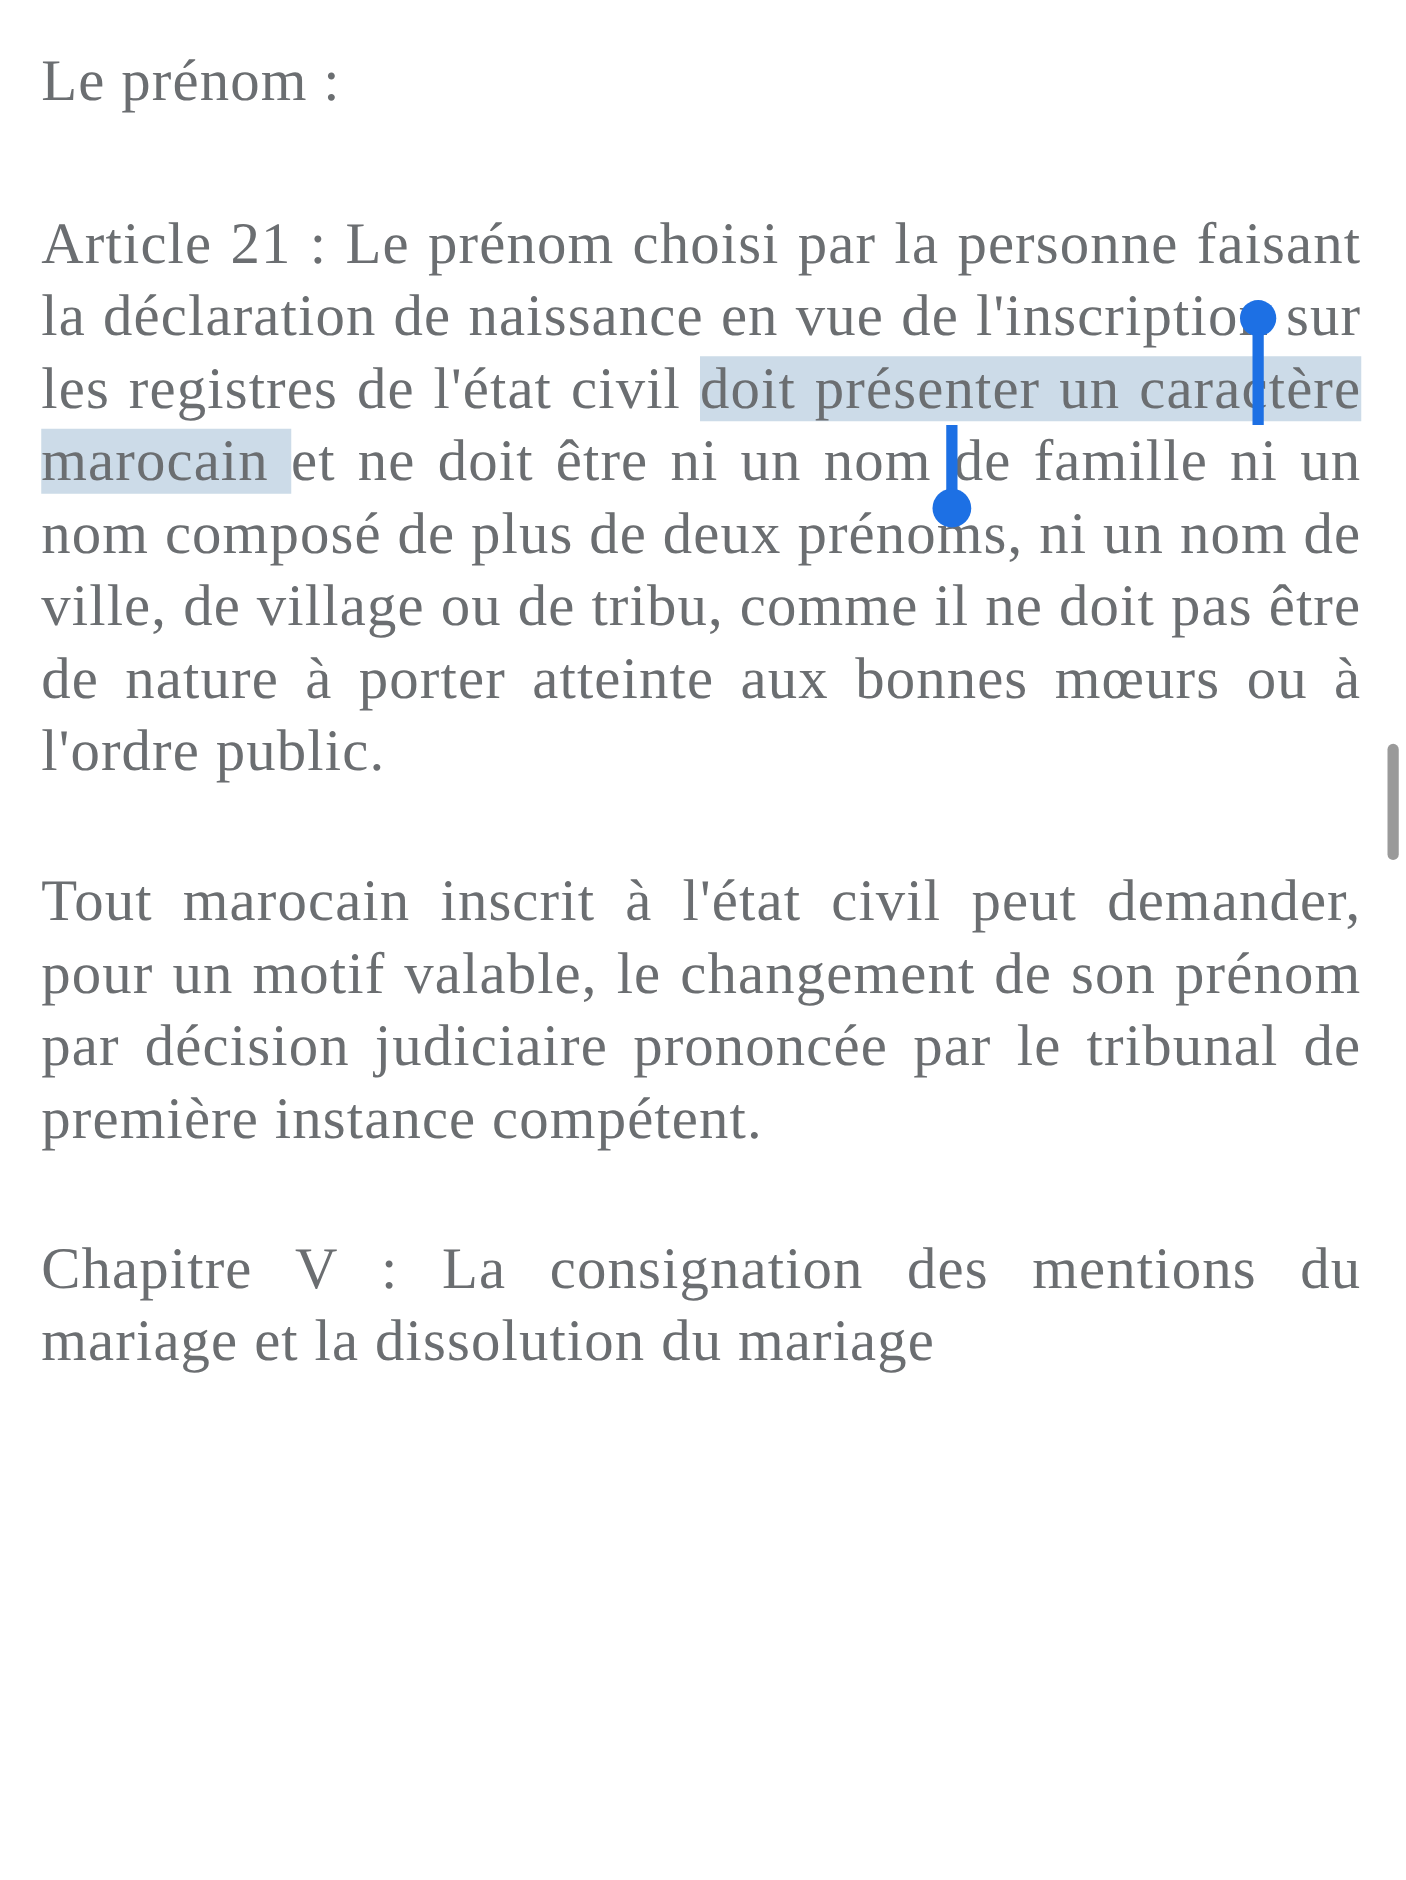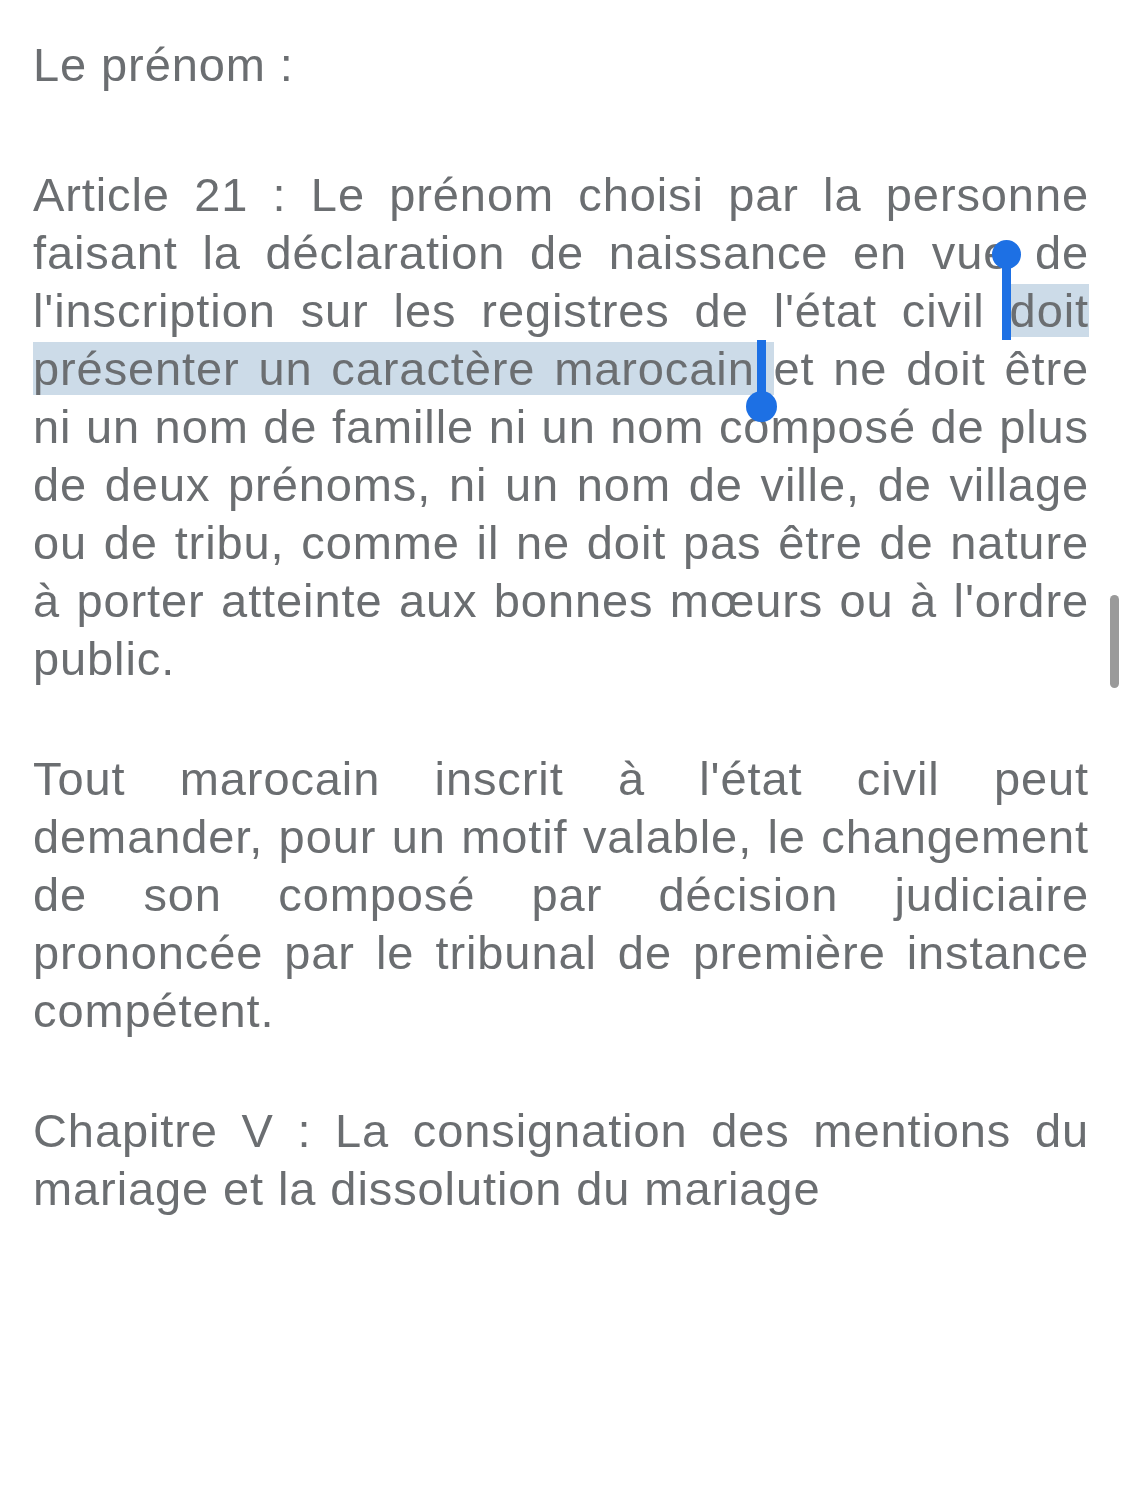--- a/index.html
+++ b/index.html
@@ -6,21 +6,21 @@
     margin: 0;
     padding: 0;
     background: #ffffff;
   }
   .page {
     position: relative;
     width: 1125px;
     height: 1504px;
     overflow: hidden;
     background: var(--bg, #ffffff);
-    font-family: Liberation Sans, sans-serif;
+    font-family: Liberation Serif, serif;
     color: var(--text, #6b6e71);
     border-radius: 27px;
   }
   .title {
     margin: 36px 0 72px 33px;
     width: 1056px;
     font-size: 47px;
     font-weight: 400;
     line-height: 58px;
     letter-spacing: 0.9px;
@@ -71,21 +71,21 @@
 </style>
 </head>
 <body>
 
 <div class="page" style="--bg: #ffffff; --text: #6b6e71; --hl: #ccdbe8; --handle: #1d70e4; --scroll: #9a9a9a;">
 
   <h1 class="title">Le prénom :</h1>
 
   <div class="content" id="article-body">
       <p class="para"><span class="run">Article 21 : Le prénom choisi par la personne faisant la déclaration de naissance en vue de l'inscription sur les registres de l'état civil </span><span class="run selected">doit présenter un caractère marocain </span><span class="run">et ne doit être ni un nom de famille ni un nom composé de plus de deux prénoms, ni un nom de ville, de village ou de tribu, comme il ne doit pas être de nature à porter atteinte aux bonnes mœurs ou à l'ordre public.</span></p>
-      <p class="para"><span class="run">Tout marocain inscrit à l'état civil peut demander, pour un motif valable, le changement de son composé par décision judiciaire prononcée par le tribunal de première instance compétent.</span></p>
+      <p class="para"><span class="run">Tout marocain inscrit à l'état civil peut demander, pour un motif valable, le changement de son prénom par décision judiciaire prononcée par le tribunal de première instance compétent.</span></p>
       <p class="para"><span class="run">Chapitre V : La consignation des mentions du mariage et la dissolution du mariage</span></p>
     </div>
 
   <div class="sel-handle" id="handle-start">
     <div class="knob"></div>
     <div class="bar"></div>
   </div>
 
   <div class="sel-handle" id="handle-end">
     <div class="bar"></div>

